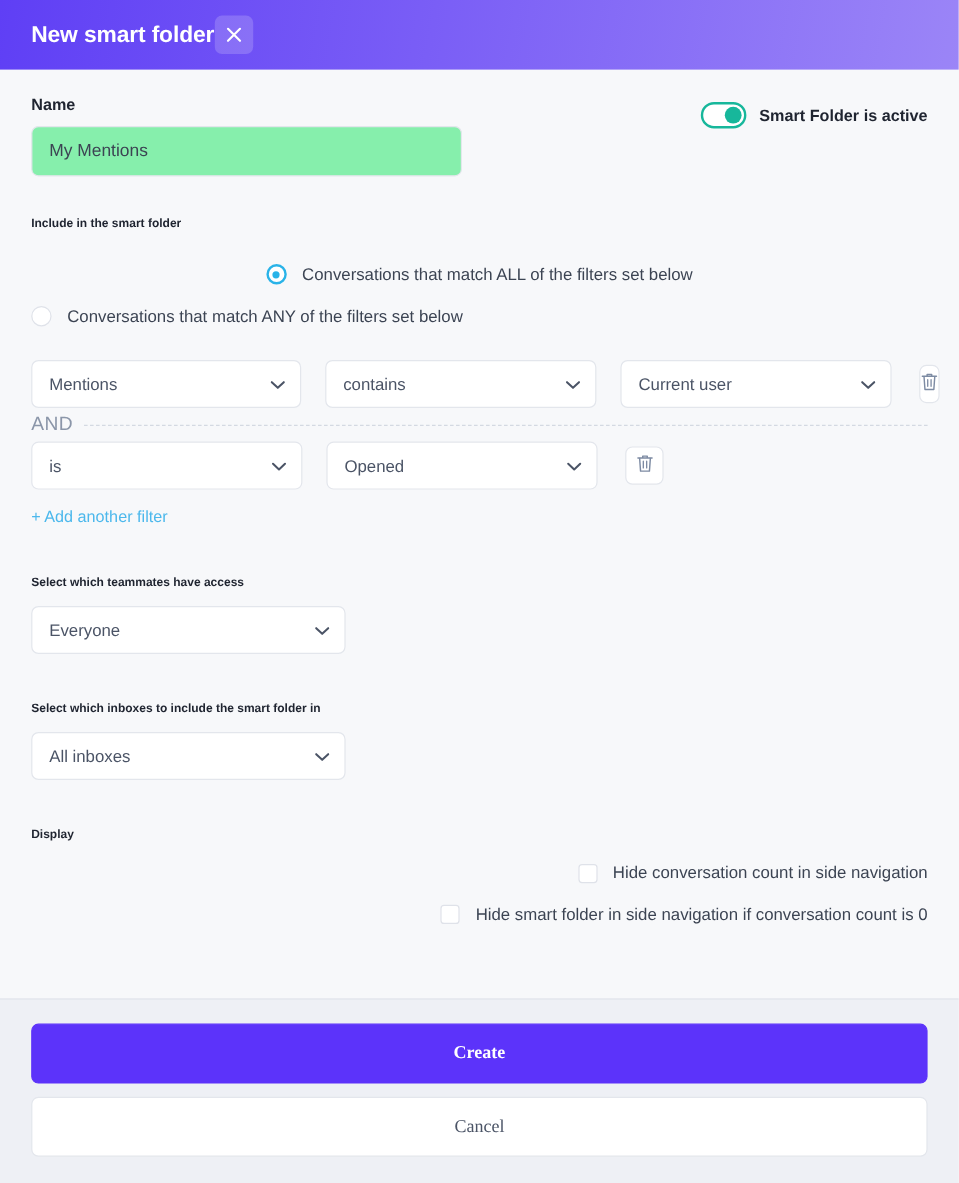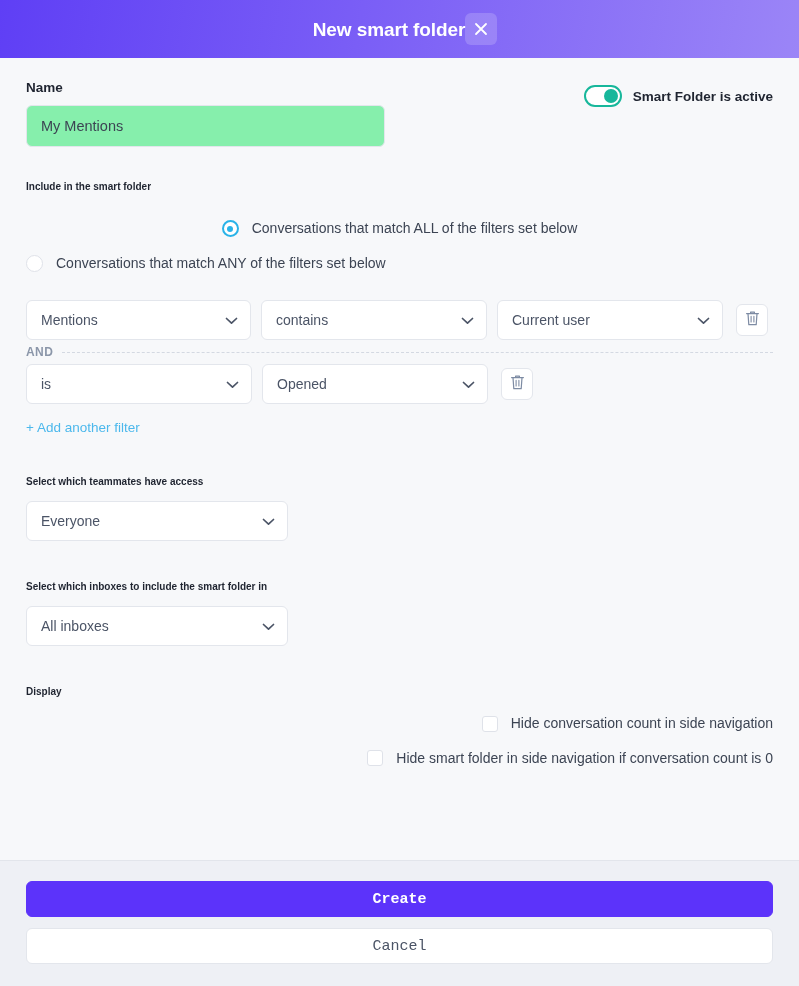--- a/index.html
+++ b/index.html
@@ -25,21 +25,21 @@
     background: #f7f8fa;
   }
 
   
   .modal-header {
     height: 58px;
     flex: 0 0 58px;
     background: linear-gradient(100deg, #5f3ff5 0%, #7a5ef6 45%, #9b85f7 100%);
     display: flex;
     align-items: center;
-    justify-content: center;
+    justify-content: flex-start;
     padding: 0 15px 0 26px;
   }
   .modal-title {
     color: #ffffff;
     font-size: 19px;
     font-weight: bold;
     letter-spacing: -0.1px;
     line-height: 1;
   }
   .close-btn {
@@ -154,21 +154,21 @@
   .radio-label {
     font-size: 14px;
     color: #3c4453;
     line-height: 1.2;
   }
 
   
   .filter-row {
     display: flex;
     align-items: center;
-    gap: 10px;
+    gap: 20px;
   }
   .select {
     position: relative;
     height: 40px;
     border: 1px solid #e3e6ec;
     border-radius: 6px;
     background: #ffffff;
     display: flex;
     align-items: center;
     padding: 0 32px 0 14px;
@@ -200,24 +200,24 @@
     margin-left: 3px;
   }
 
   .and-sep {
     display: flex;
     align-items: center;
     gap: 9px;
     margin: 5px 0 5px 0;
   }
   .and-text {
-    font-size: 12px;
+    font-size: 16px;
     letter-spacing: 0.4px;
     color: #8b96a9;
-    font-weight: bold;
+    font-weight: normal;
   }
   .and-line {
     flex: 1 1 auto;
     border-top: 1px dashed #d4d9e2;
     height: 0;
   }
 
   .add-filter {
     font-size: 13.5px;
     color: #4cb8ec;
@@ -250,23 +250,23 @@
   
   .modal-footer {
     flex: 0 0 auto;
     background: #eef0f5;
     border-top: 1px solid #e2e5eb;
     padding: 20px 26px 22px 26px;
   }
   .btn {
     display: block;
     width: 100%;
-    height: 36px;
+    height: 50px;
     border-radius: 6px;
-    font-family: Liberation Mono, monospace;
+    font-family: Liberation Serif, serif;
     cursor: pointer;
     border: 1px solid transparent;
   }
   .btn-primary {
     background: #5c33fa;
     color: #ffffff;
     font-size: 15px;
     font-weight: bold;
     border-color: #5c33fa;
   }

